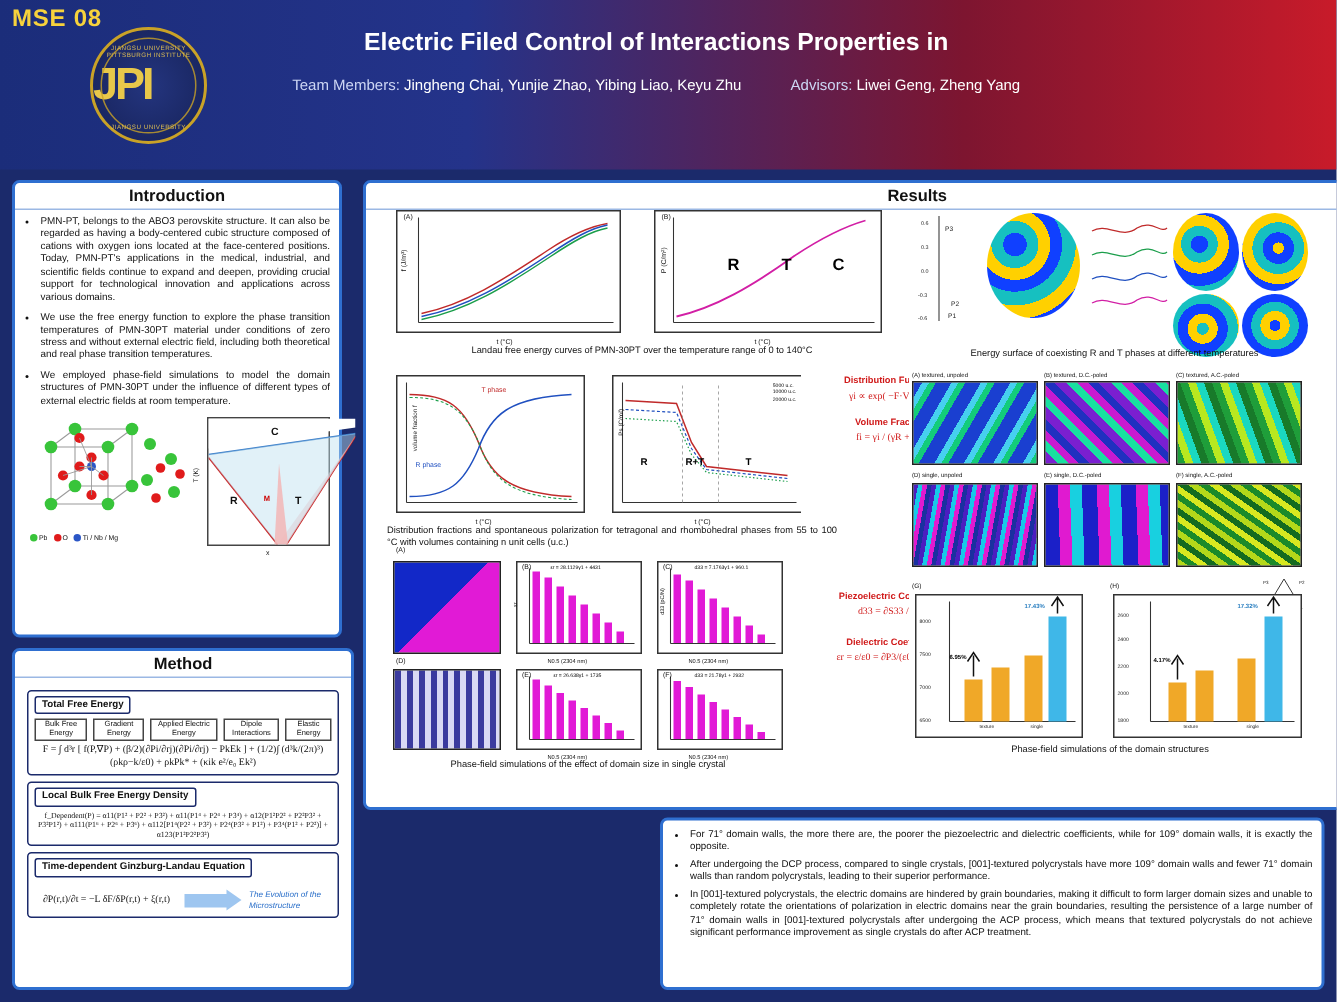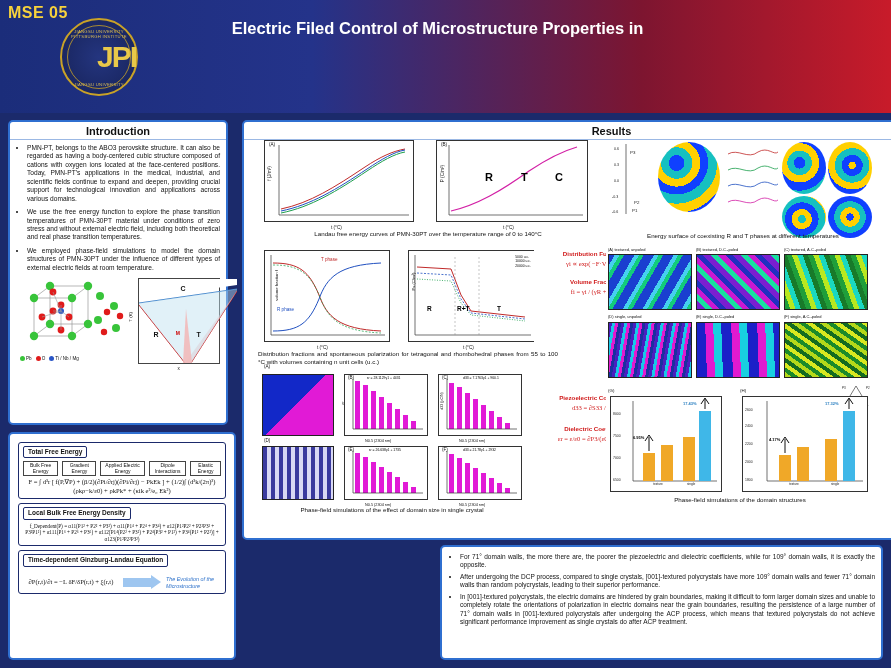--- a/index.html
+++ b/index.html
@@ -19,21 +19,21 @@
   }
   .mse-tag {
     position:absolute; left:8px; top:4px;
     color:#f7d23c; font-size:16px; font-weight:bold; letter-spacing:.5px;
   }
   .logo-left {
     position:absolute; left:60px; top:18px; width:78px; height:78px;
     border-radius:50%;
     background: radial-gradient(circle at 50% 50%, #24357f 0%, #1a2763 70%, #141f52 100%);
     border:2px solid #c9a227;
-    display:flex; align-items:center; justify-content:flex-end;
+    display:flex; align-items:center; justify-content:flex-start;
   }
   .logo-left .ring {
     position:absolute; inset:5px; border-radius:50%; border:1px solid #c9a227; opacity:.8;
   }
   .logo-left .glyph {
     color:#e8c84a; font-size:30px; font-weight:bold; letter-spacing:-2px; line-height:1;
   }
   .logo-left .arc-top, .logo-left .arc-bot {
     position:absolute; width:100%; text-align:center; color:#d9bb55; font-size:4.2px; letter-spacing:.3px;
   }
@@ -119,33 +119,39 @@
 
   .conc ul { margin:2px 0 0 0; padding-left:12px; }
   .conc li { font-size:6.5px; line-height:1.3; margin-bottom:3px; text-align:justify; }
 
   .bar-chart { position:absolute; border:1px solid #333; background:#fff; }
 </style>
 </head>
 <body>
 
 <div class="header">
-  <div class="mse-tag">MSE 05</div>
+  <div class="mse-tag">MSE 08</div>
 
   <div class="logo-left">
     <div class="ring"></div>
     <div class="arc-top">JIANGSU UNIVERSITY  PITTSBURGH INSTITUTE</div>
     <div class="glyph">JPI</div>
     <div class="arc-bot">JIANGSU UNIVERSITY</div>
   </div>
 
   <div class="title-block">
     <h1>
-      <span>Electric Filed Control of Microstructure Properties in</span><br>
+      <span>Electric Filed Control of Interactions Properties in</span><br>
     </h1>
+    <div class="authors">
+      <span class="lbl">Team Members:</span>
+      <span class="names">Jingheng Chai, Yunjie Zhao, Yibing Liao, Keyu Zhu</span>
+      <span class="adv lbl">Advisors:</span>
+      <span class="names">Liwei Geng, Zheng Yang</span>
+    </div>
   </div>
 
 </div>
 
 <div class="panel" id="introPanel">
   <h2>Introduction</h2>
   <div class="panel-body">
     <ul class="bul">
       <li>PMN-PT, belongs to the ABO3 perovskite structure. It can also be regarded as having a body-centered cubic structure composed of cations with oxygen ions located at the face-centered positions. Today, PMN-PT's applications in the medical, industrial, and scientific fields continue to expand and deepen, providing crucial support for technological innovation and applications across various domains.</li>
       <li>We use the free energy function to explore the phase transition temperatures of PMN-30PT material under conditions of zero stress and without external electric field, including both theoretical and real phase transition temperatures.</li>
@@ -220,20 +226,21 @@
         <div class="lblC">C</div>
         <div class="lblR">R</div>
         <div class="lblM">M</div>
         <div class="lblT">T</div>
       </div>
     </div>
   </div>
 </div>
 
 <div class="panel" id="methodPanel">
+  <h2>Method</h2>
   <div class="panel-body">
 
     <div class="mbox">
       <div class="mtag">Total Free Energy</div>
       <div class="eqrow">
         <div class="eqbox">Bulk Free Energy</div>
         <div class="eqbox">Gradient Energy</div>
         <div class="eqbox">Applied Electric Energy</div>
         <div class="eqbox">Dipole Interactions</div>
         <div class="eqbox">Elastic Energy</div>

